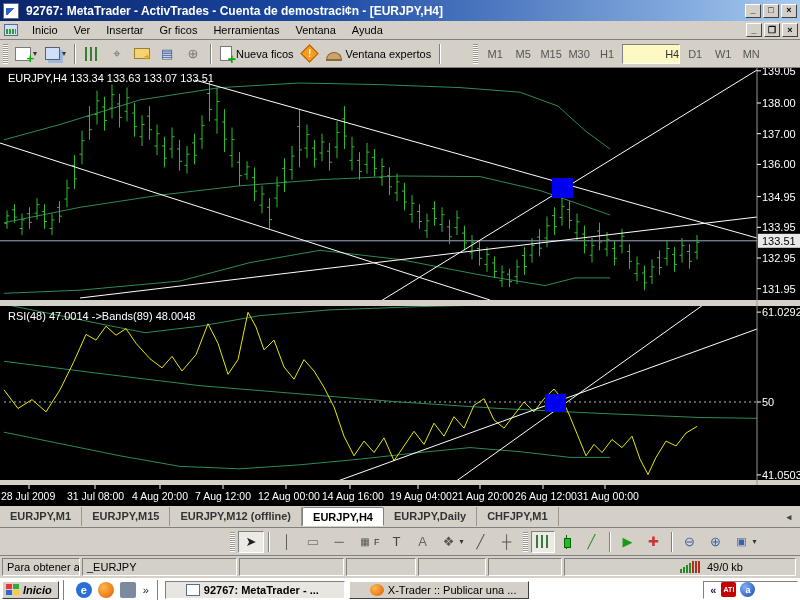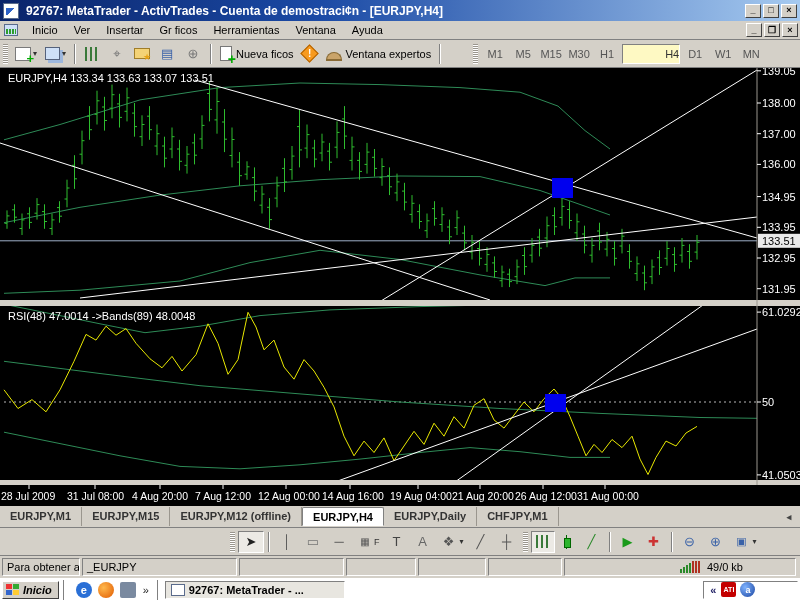--- a/index.html
+++ b/index.html
@@ -85,21 +85,21 @@
 
   
   .taskbar { position:absolute; left:0; top:578px; width:800px; height:22px; background:#ffffff;
     border-top:1px solid #fff; display:flex; align-items:center; padding:1px 2px; }
   .start-btn { height:18px; display:flex; align-items:center; padding:0 6px 0 3px; font-weight:bold; font-style:italic; }
   .flag { width:14px; height:12px; margin-right:3px; display:grid; grid-template-columns:6px 6px; grid-template-rows:5px 5px; gap:1px; }
   .flag i { display:block; }
   .ql { display:flex; align-items:center; margin:0 4px; }
   .ql .qico { width:16px; height:16px; border-radius:50%; margin:0 3px; display:inline-flex; align-items:center; justify-content:center;
     color:#fff; font-size:11px; font-weight:bold; }
-  .task-btn { height:18px; max-width:180px; display:flex; align-items:center; padding:0 5px; margin:0 2px;
+  .task-btn { height:18px; max-width:180px; display:flex; align-items:center; padding:0 20px; margin:0 2px;
     white-space:nowrap; overflow:hidden; flex:1; }
   .task-btn .ticon { width:14px; height:12px; margin-right:4px; flex:0 0 auto; }
   .tray { margin-left:auto; display:flex; align-items:center; height:18px; padding:0 6px; border:1px solid; border-color:#808080 #fff #fff #808080; }
   .tray .tico { width:15px; height:15px; margin:0 2px; display:inline-flex; align-items:center; justify-content:center;
     font-size:9px; font-weight:bold; color:#fff; }
   .clock { margin-left:6px;margin-top:41px; }
 </style>
 </head>
 <body>
 
@@ -667,20 +667,24 @@
       <span class="qico" style="background:#2a6fd6;">e</span>
       <span class="qico" style="background:radial-gradient(circle at 35% 35%,#ffb84d,#e05a00);"></span>
       <span class="qico" style="background:#7a8aa0; border-radius:2px;"></span>
       <span style="margin-left:4px;color:#222;">»</span>
     </span>
     <span class="tsep"></span>
     <span class="task-btn pressed" style="font-weight:bold;">
       <span class="ticon" style="background:#fff;border:1px solid #5a6b8c;"></span>
       <span>92767: MetaTrader - ...</span>
     </span>
+    <span class="task-btn raised">
+      <span class="ticon" style="border-radius:50%;background:radial-gradient(circle at 35% 35%,#ffb84d,#e05a00);"></span>
+      <span>X-Trader :: Publicar una ...</span>
+    </span>
     <span class="tray">
       <span style="color:#226;font-weight:bold;margin-right:3px;">«</span>
       <span class="tico" style="background:#c40000;border-radius:2px;font-size:7px;">ATI</span>
       <span class="tico" style="background:radial-gradient(circle at 35% 35%,#7fb3ff,#1a44a0);border-radius:50%;">a</span>
       <span class="clock">22:43</span>
     </span>
   </div>
 
 </div>
 

